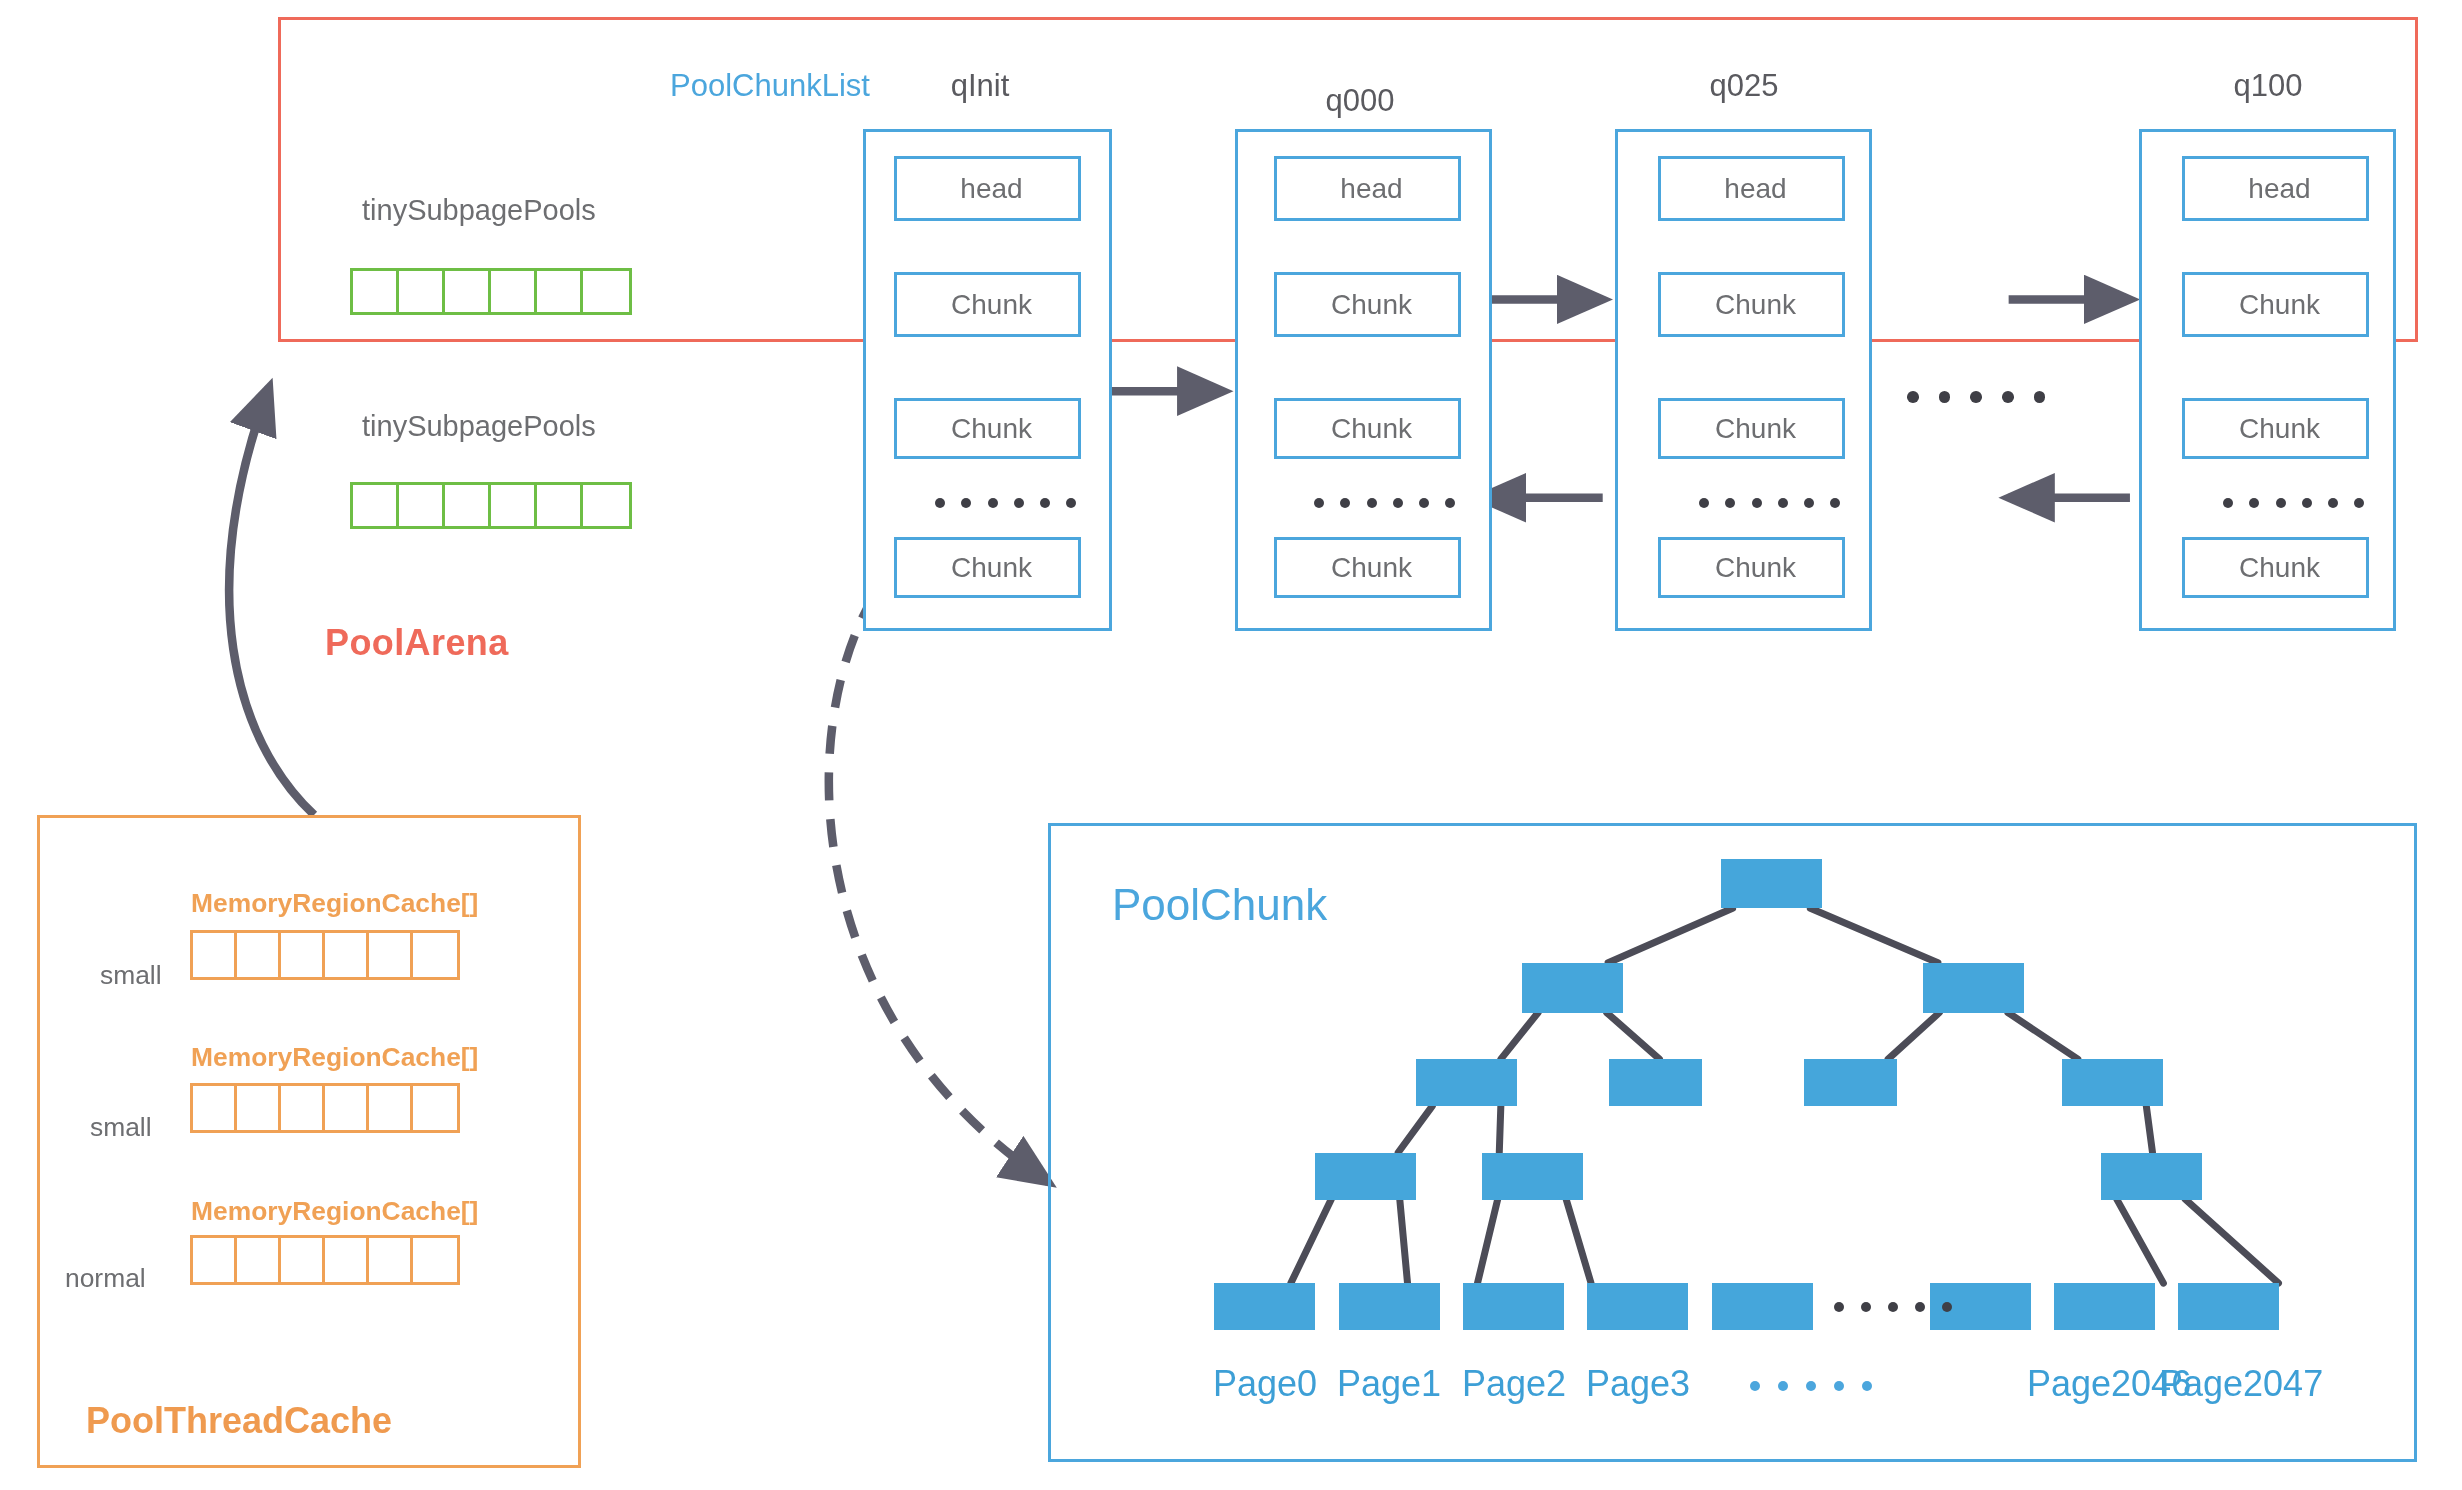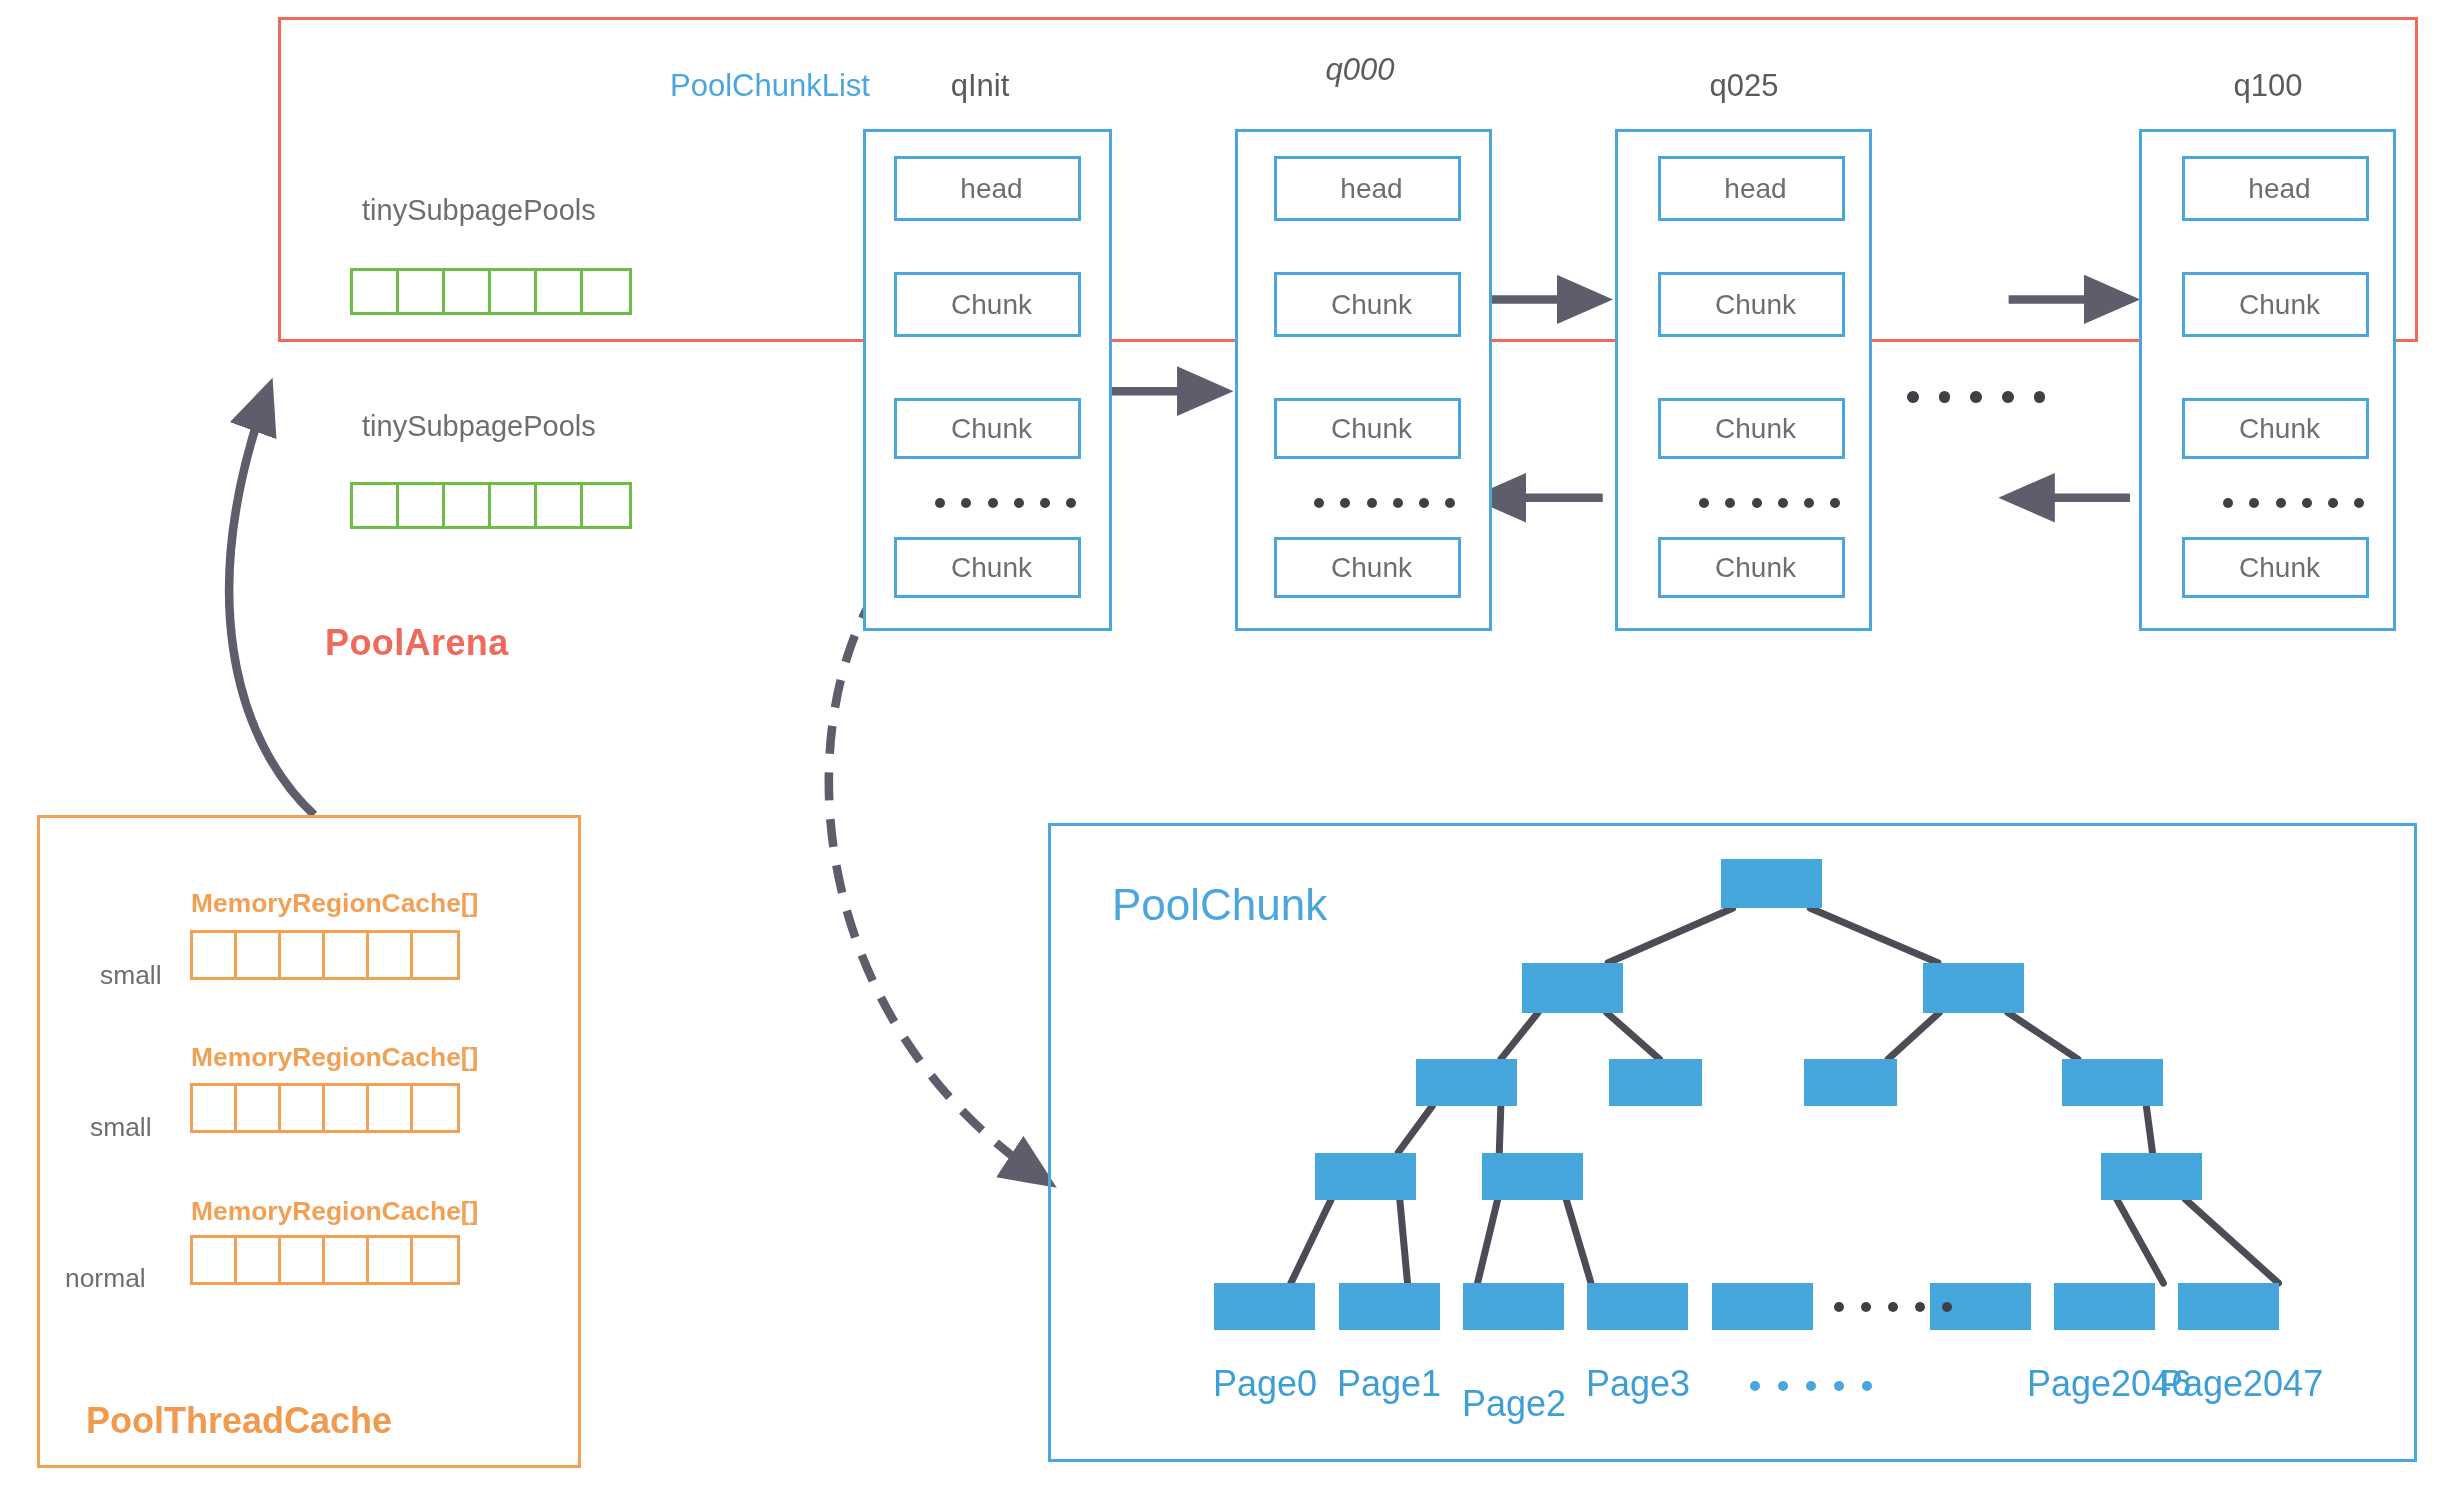--- a/index.html
+++ b/index.html
@@ -234,21 +234,21 @@
   <div class="abs dots" style="left:935px;top:498px;">
     <i></i>
       <i></i>
       <i></i>
       <i></i>
       <i></i>
       <i></i>
   </div>
   <div class="abs nodebox" style="left:894px;top:537px;width:187px;height:61px;">Chunk</div>
 
-  <div class="abs q-title" style="left:1282px;top:52px;width:156px;font-style:italic;">q000</div>
+  <div class="abs q-title" style="left:1282px;top:83px;width:156px;">q000</div>
   <div class="abs qbox" style="left:1235px;top:129px;width:257px;height:502px;"></div>
   <div class="abs nodebox" style="left:1274px;top:156px;width:187px;height:65px;">head</div>
   <div class="abs nodebox" style="left:1274px;top:272px;width:187px;height:65px;">Chunk</div>
   <div class="abs nodebox" style="left:1274px;top:398px;width:187px;height:61px;">Chunk</div>
   <div class="abs dots" style="left:1314px;top:498px;">
     <i></i>
       <i></i>
       <i></i>
       <i></i>
       <i></i>
@@ -359,21 +359,21 @@
   <div class="abs dots" style="left:1834px;top:1302px;gap:17px;">
     <i></i>
       <i></i>
       <i></i>
       <i></i>
       <i></i>
   </div>
 
   <div class="pagelabel" style="left:1191px;top:1363px;width:148px;">Page0</div>
   <div class="pagelabel" style="left:1315px;top:1363px;width:148px;">Page1</div>
-  <div class="pagelabel" style="left:1440px;top:1363px;width:148px;margin-top:20px;">Page2</div>
+  <div class="pagelabel" style="left:1440px;top:1363px;width:148px;">Page2</div>
   <div class="pagelabel" style="left:1564px;top:1363px;width:148px;">Page3</div>
   <div class="abs dots light" style="left:1750px;top:1381px;gap:18px;">
     <i></i>
       <i></i>
       <i></i>
       <i></i>
       <i></i>
   </div>
   <div class="pagelabel" style="left:2027px;top:1363px;width:156px;">Page2046</div>
   <div class="pagelabel" style="left:2159px;top:1363px;width:156px;">Page2047</div>

